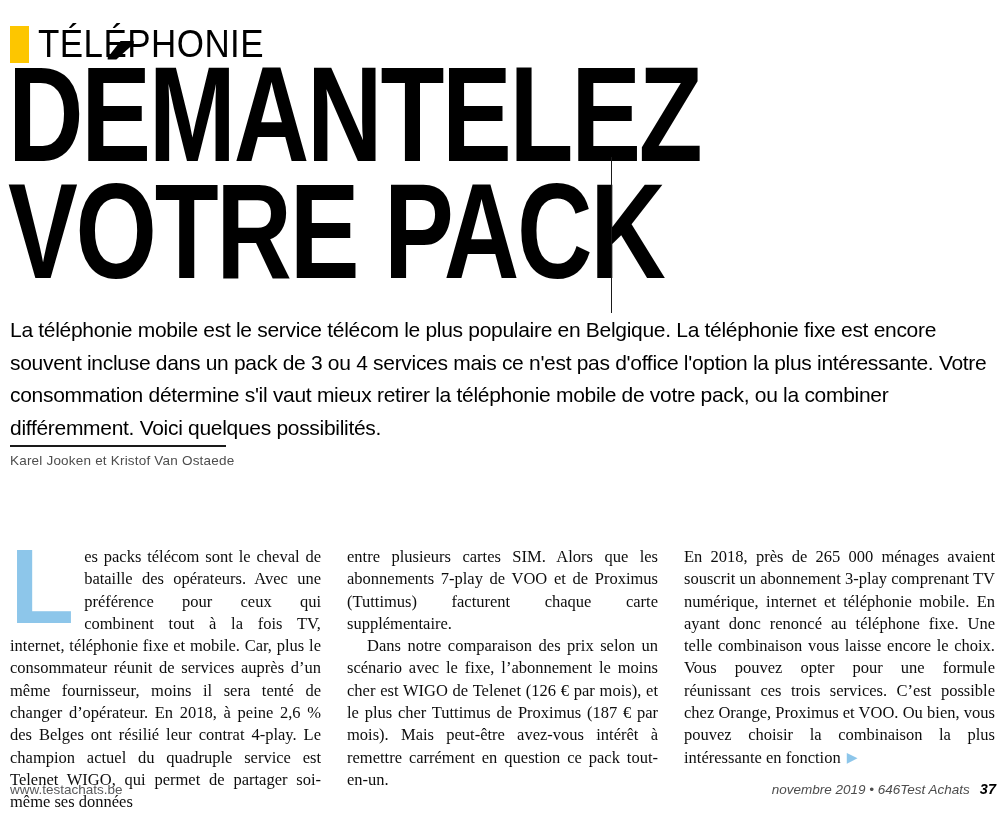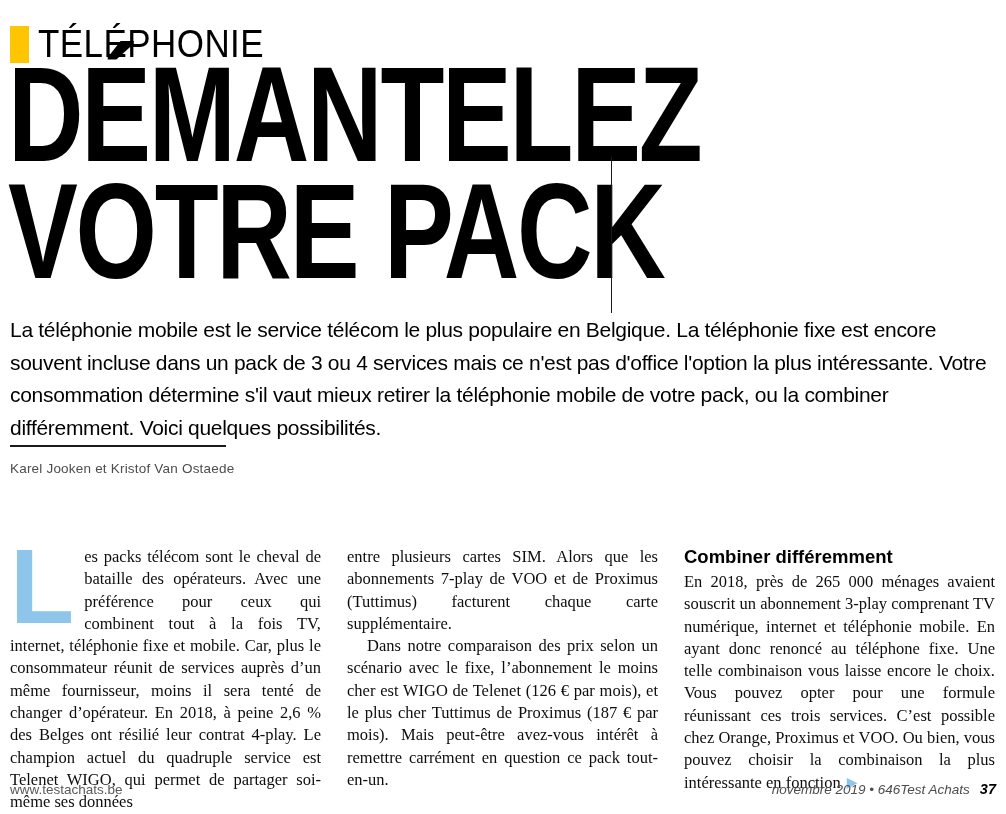--- a/index.html
+++ b/index.html
@@ -79,21 +79,21 @@
     color: #000;
   }
 
   
   .byline {
     position: absolute;
     left: 10px;
     top: 445px;
     width: 216px;
     border-top: 2px solid #1a1a1a;
-    padding-top: 14px;
+    padding-top: 6px;
     font-size: 13.5px;
     color: #4d4d4d;
     letter-spacing: 0.2px;
     white-space: nowrap;
   }
 
   
   .columns {
     position: absolute;
     left: 10px;
@@ -188,21 +188,20 @@
     <div class="col">
       <p><span class="dropcap">L</span><span>es packs télécom sont le cheval de bataille des opérateurs. Avec une préférence pour ceux qui combinent tout à la fois TV, internet, téléphonie fixe et mobile. Car, plus le consommateur réunit de services auprès d’un même fournisseur, moins il sera tenté de changer d’opérateur. En 2018, à peine 2,6 % des Belges ont résilié leur contrat 4-play. Le champion actuel du quadruple service est Telenet WIGO, qui permet de partager soi-même ses données</span></p>
     </div>
 
     <div class="col">
       <p>entre plusieurs cartes SIM. Alors que les abonnements 7-play de VOO et de Proximus (Tuttimus) facturent chaque carte supplémentaire.</p>
       <p>Dans notre comparaison des prix selon un scénario avec le fixe, l’abonnement le moins cher est WIGO de Telenet (126 € par mois), et le plus cher Tuttimus de Proximus (187 € par mois). Mais peut-être avez-vous intérêt à remettre carrément en question ce pack tout-en-un.</p>
     </div>
 
     <div class="col">
-      <div class="col-heading">Combiner différemment</div>
       <p><span>En 2018, près de 265 000 ménages avaient souscrit un abonnement 3-play comprenant TV numérique, internet et téléphonie mobile. En ayant donc renoncé au téléphone fixe. Une telle combinaison vous laisse encore le choix. Vous pouvez opter pour une formule réunissant ces trois services. C’est possible chez Orange, Proximus et VOO. Ou bien, vous pouvez choisir la combinaison la plus intéressante en fonction</span><span class="continuation-arrow">▶</span></p>
     </div>
 
   </div>
 
   <div class="footer">
     <div class="footer-left">www.testachats.be</div>
     <div class="footer-right">
       <span class="footer-issue">novembre 2019 • 646Test Achats</span>
       <span class="footer-page">37</span>

